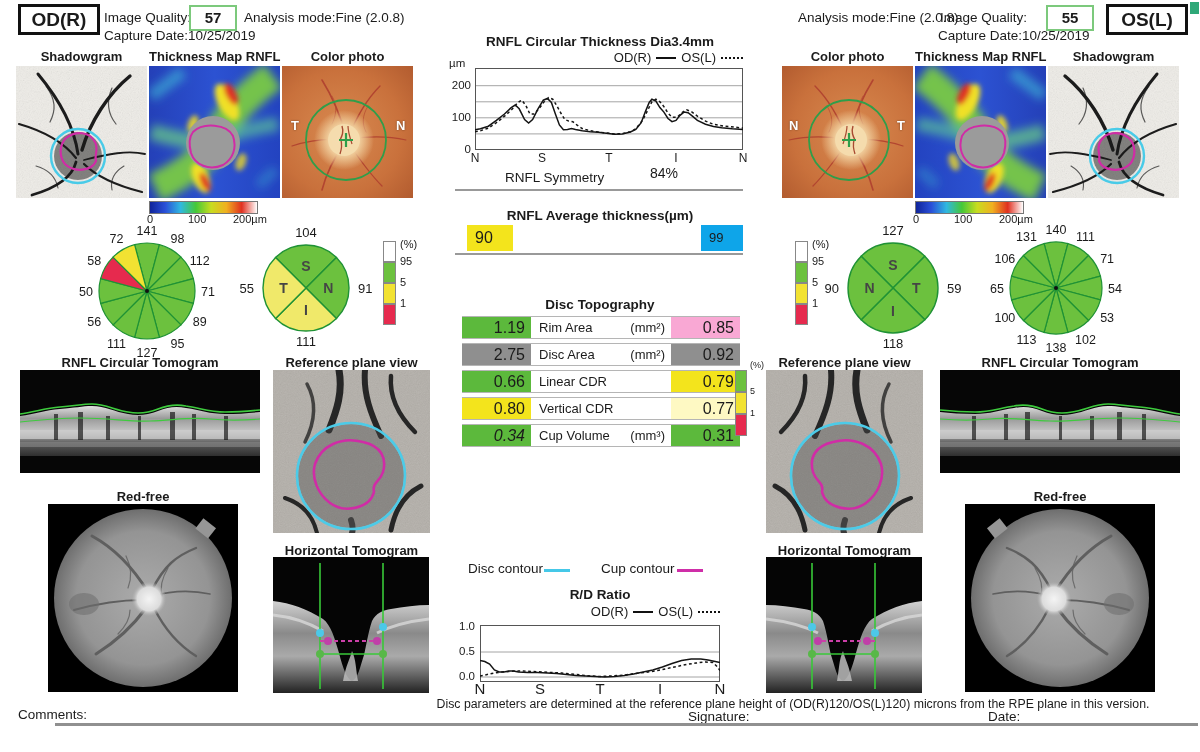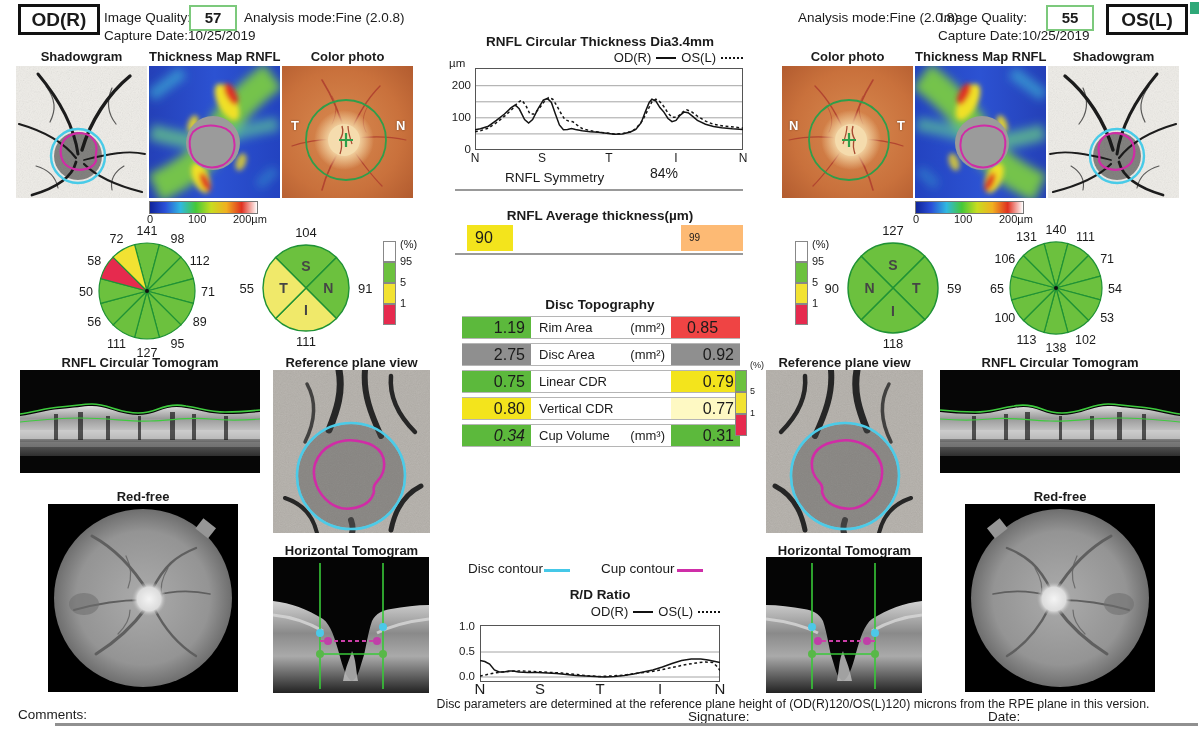--- a/index.html
+++ b/index.html
@@ -391,44 +391,44 @@
   <div class="xtick" style="left:664px;top:151px">I</div>
   <div class="xtick" style="left:731px;top:151px">N</div>
 
   <span class="abs h13" style="left:505px;top:170px">RNFL Symmetry</span>
   <span class="abs" style="left:650px;top:165px;font-size:14px">84%</span>
   <div class="rule" style="left:455px;top:189px;width:288px"></div>
 
   <div class="imgtitle" style="left:440px;top:208px;width:320px;font-size:13.5px">RNFL Average thickness(µm)</div>
   <div class="abs" style="left:467px;top:225px;width:276px;height:26px;background:#fff">
     <div class="abs" style="left: 0px; top: 0px; width: 46px; height: 26px; font-size: 16px; line-height: 26px; padding-left: 8px; box-sizing: border-box; background: rgb(243, 228, 28);">90</div>
-    <div class="abs" style="right: 0px; top: 0px; width: 62px; height: 26px; font-size: 10px; line-height: 26px; padding-left: 8px; box-sizing: border-box; background: #fdba74;">99</div>
+    <div class="abs" style="right: 0px; top: 0px; width: 42px; height: 26px; font-size: 13px; line-height: 26px; padding-left: 8px; box-sizing: border-box; background: #0ea5e9;">99</div>
   </div>
   <div class="rule" style="left:455px;top:253px;width:288px"></div>
 
   <div class="imgtitle" style="left:460px;top:297px;width:280px;font-size:13.5px">Disc Topography</div>
   <div class="abs" id="topo-rows" style="left:462px;top:316px;width:278px">
       <div class="trow">
         <div class="tval" style="background: rgb(92, 185, 60);">1.19</div>
         <div class="tlab">
           <span>Rim Area</span>
           <span>(mm²)</span>
         </div>
-        <div class="tval" style="background: #ef4444; text-align: center;">0.85</div>
+        <div class="tval" style="background: #f9a8d4;">0.85</div>
       </div>
       <div class="trow">
         <div class="tval" style="background: rgb(143, 143, 143);">2.75</div>
         <div class="tlab">
           <span>Disc Area</span>
           <span>(mm²)</span>
         </div>
         <div class="tval" style="background: rgb(143, 143, 143);">0.92</div>
       </div>
       <div class="trow">
-        <div class="tval" style="background: rgb(92, 185, 60);">0.75</div>
+        <div class="tval" style="background: rgb(92, 185, 60);">0.66</div>
         <div class="tlab">
           <span>Linear CDR</span>
           <span></span>
         </div>
         <div class="tval" style="background: rgb(243, 228, 28);">0.79</div>
       </div>
       <div class="trow">
         <div class="tval" style="background: rgb(243, 228, 28);">0.80</div>
         <div class="tlab">
           <span>Vertical CDR</span>

